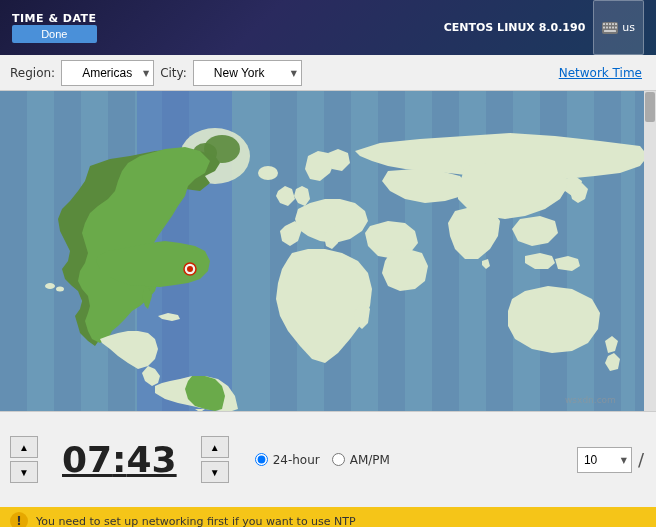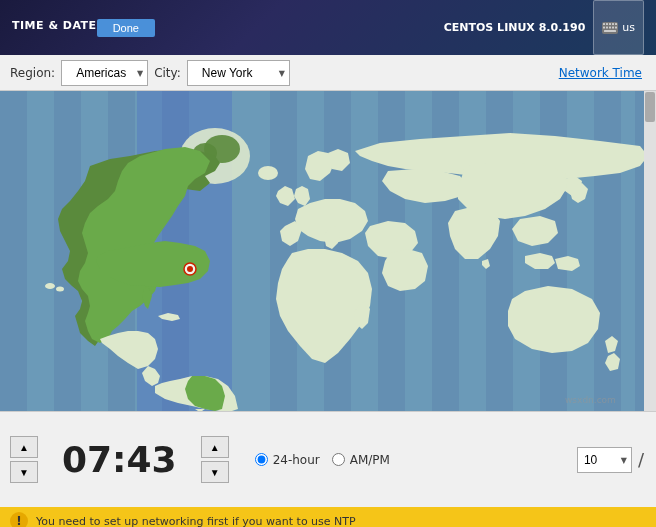--- a/index.html
+++ b/index.html
@@ -8,21 +8,21 @@
     
     .header {
       background: #1a1a2e;
       background: linear-gradient(135deg, #1a1a3e 0%, #2a2a5e 40%, #1a3a5e 100%);
       height: 55px;
       display: flex;
       align-items: center;
       justify-content: space-between;
       padding: 0 12px;
     }
-    .header-left { display: flex; }
+    .header-left { display: flex; flex-direction: column; }
     .header-title { color: #fff; font-size: 11px; font-weight: bold; letter-spacing: 0.5px; }
     .done-btn {
       background: #4a90d9;
       color: #fff;
       border: none;
       padding: 3px 16px;
       font-size: 11px;
       cursor: pointer;
       border-radius: 2px;
     }
@@ -63,21 +63,21 @@
       font-size: 8px;
       color: #555;
       pointer-events: none;
     }
     .select-wrapper select {
       appearance: none;
       -webkit-appearance: none;
       border: 1px solid #aaa;
       background: #fff;
       font-size: 12px;
-      padding: 3px 20px 3px 14px;
+      padding: 3px 20px 3px 20px;
       cursor: pointer;
       outline: none;
       height: 26px;
     }
     .network-time-link {
       margin-left: auto;
       font-size: 12px;
       color: #0066cc;
       text-decoration: underline;
       cursor: pointer;
@@ -126,20 +126,21 @@
       justify-content: center;
       font-size: 10px;
       user-select: none;
     }
     .time-display {
       font-size: 36px;
       font-weight: bold;
       color: #222;
       margin: 0 8px;
       min-width: 90px;
+      text-decoration: underline;
     }
     .time-format-col {
       display: flex;
       flex-direction: row;
       gap: 12px;
     }
     .radio-row {
       display: flex;
       align-items: center;
       gap: 5px;

